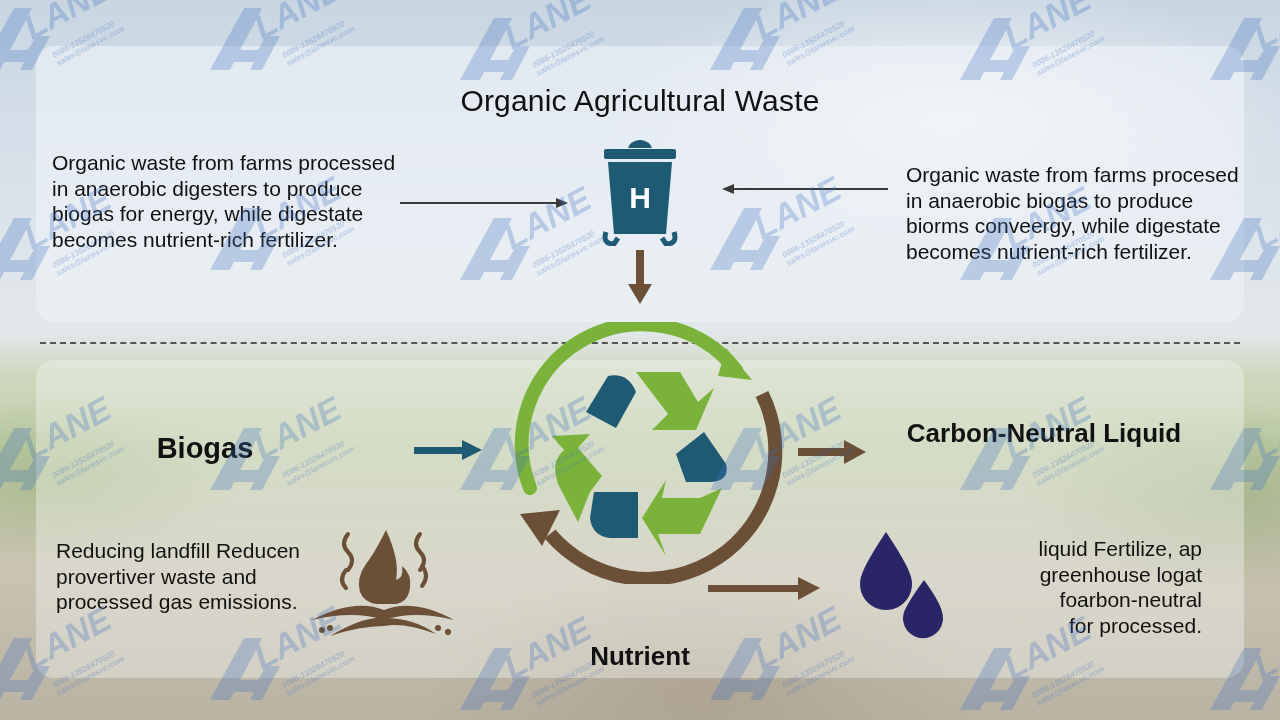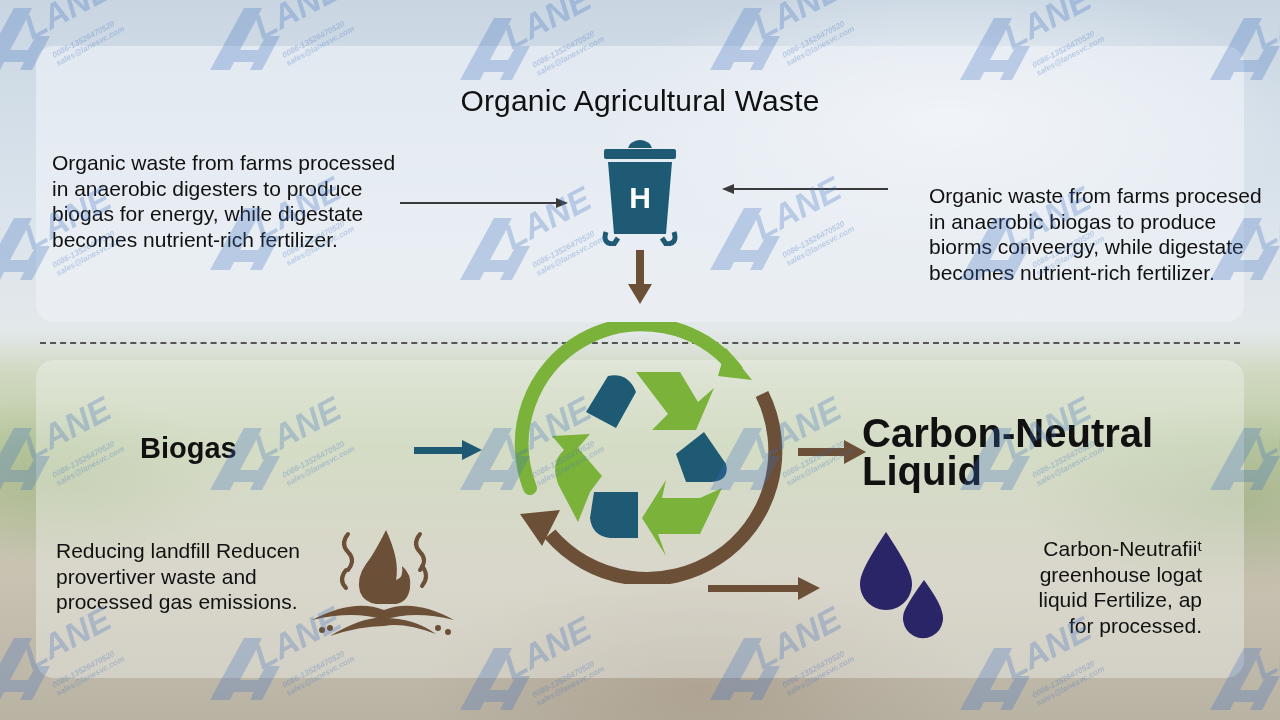--- a/index.html
+++ b/index.html
@@ -33,28 +33,28 @@
 
   .title {
     position: absolute; left: 0; width: 1280px; top: 84px;
     text-align: center; font-size: 30px; font-weight: 500; color: #111;
     letter-spacing: 0.2px;
   }
   .desc {
     position: absolute; font-size: 21px; line-height: 25.6px; color: #111;
   }
   .desc-left { left: 52px; top: 150px; width: 360px; }
-  .desc-right { left: 906px; top: 183px; width: 350px; margin-left: 23px; }
+  .desc-right { left: 906px; top: 162px; width: 350px; }
   .desc-bl { left: 56px; top: 538px; width: 260px; }
   .desc-br { left: 980px; top: 536px; width: 222px; text-align: right; }
   .label {
-    position: absolute; font-weight: 700; color: #111; text-align: left;
+    position: absolute; font-weight: 700; color: #111; text-align: center;
   }
   .label-biogas { left: 140px; top: 432px; width: 130px; font-size: 29px; }
-  .label-fert { left: 862px; top: 414px; width: 364px; font-size: 40px; line-height: 38px; }
+  .label-fert { left: 862px; top: 414px; width: 364px; font-size: 26px; line-height: 38px; }
   .label-nutrient { left: 560px; top: 640px; width: 160px; font-size: 26px; line-height: 33px; }
 
   .icon { position: absolute; }
   .watermark { position: absolute; opacity: 0.28; pointer-events: none; }
   .wm-text { font-family: "Liberation Sans", sans-serif; font-weight: 700; font-style: italic; fill: #3d6fc0; }
 </style>
 </head>
 <body>
 
 <div class="bg-fields"></div>
@@ -140,27 +140,28 @@
   <path d="M8 96 Q50 74 80 86 Q110 74 150 96 Q110 86 80 96 Q50 86 8 96 Z" fill="#6b4f36"></path>
   <path d="M26 112 Q60 92 80 94 Q110 94 132 110 Q100 98 80 102 Q56 102 26 112 Z" fill="#6b4f36"></path>
   <circle cx="26" cy="104" r="3" fill="#6b4f36"></circle>
   <circle cx="18" cy="106" r="3" fill="#6b4f36"></circle>
   <circle cx="134" cy="104" r="3" fill="#6b4f36"></circle>
   <circle cx="144" cy="108" r="3" fill="#6b4f36"></circle>
 </svg>
 
 <div class="desc desc-bl">Reducing landfill Reducen provertiver waste and processed gas emissions.</div>
 <div class="desc desc-br">
-  <div>Carbon-Neutrafiiᵗ</div>
+  <div>liquid Fertilize, ap</div>
   <div>greenhouse logat</div>
-  <div>liquid Fertilize, ap</div>
+  <div>foarbon-neutral</div>
   <div>for processed.</div>
 </div>
 
 <div class="label label-nutrient">
+  <div>Nutrient</div>
 </div>
 
 <svg class="watermark" style="left:0;top:0" width="1280" height="720">
   <defs>
     <g id="wm">
       <path d="M0 70 L34 8 L52 8 L44 24 L30 50 L48 50 L56 36 L70 36 L52 70 L40 70 L44 62 L24 62 L20 70 Z" fill="#3d6fc0"></path>
       <text x="52" y="40" class="wm-text" font-size="34" transform="rotate(-28 52 40)">LANE</text>
       <text x="74" y="58" class="wm-text" font-size="8" font-style="normal" font-weight="400" transform="rotate(-28 74 58)">0086-13526470520</text>
       <text x="78" y="66" class="wm-text" font-size="8" font-style="normal" font-weight="400" transform="rotate(-28 78 66)">sales@lanesvc.com</text>
     </g>

